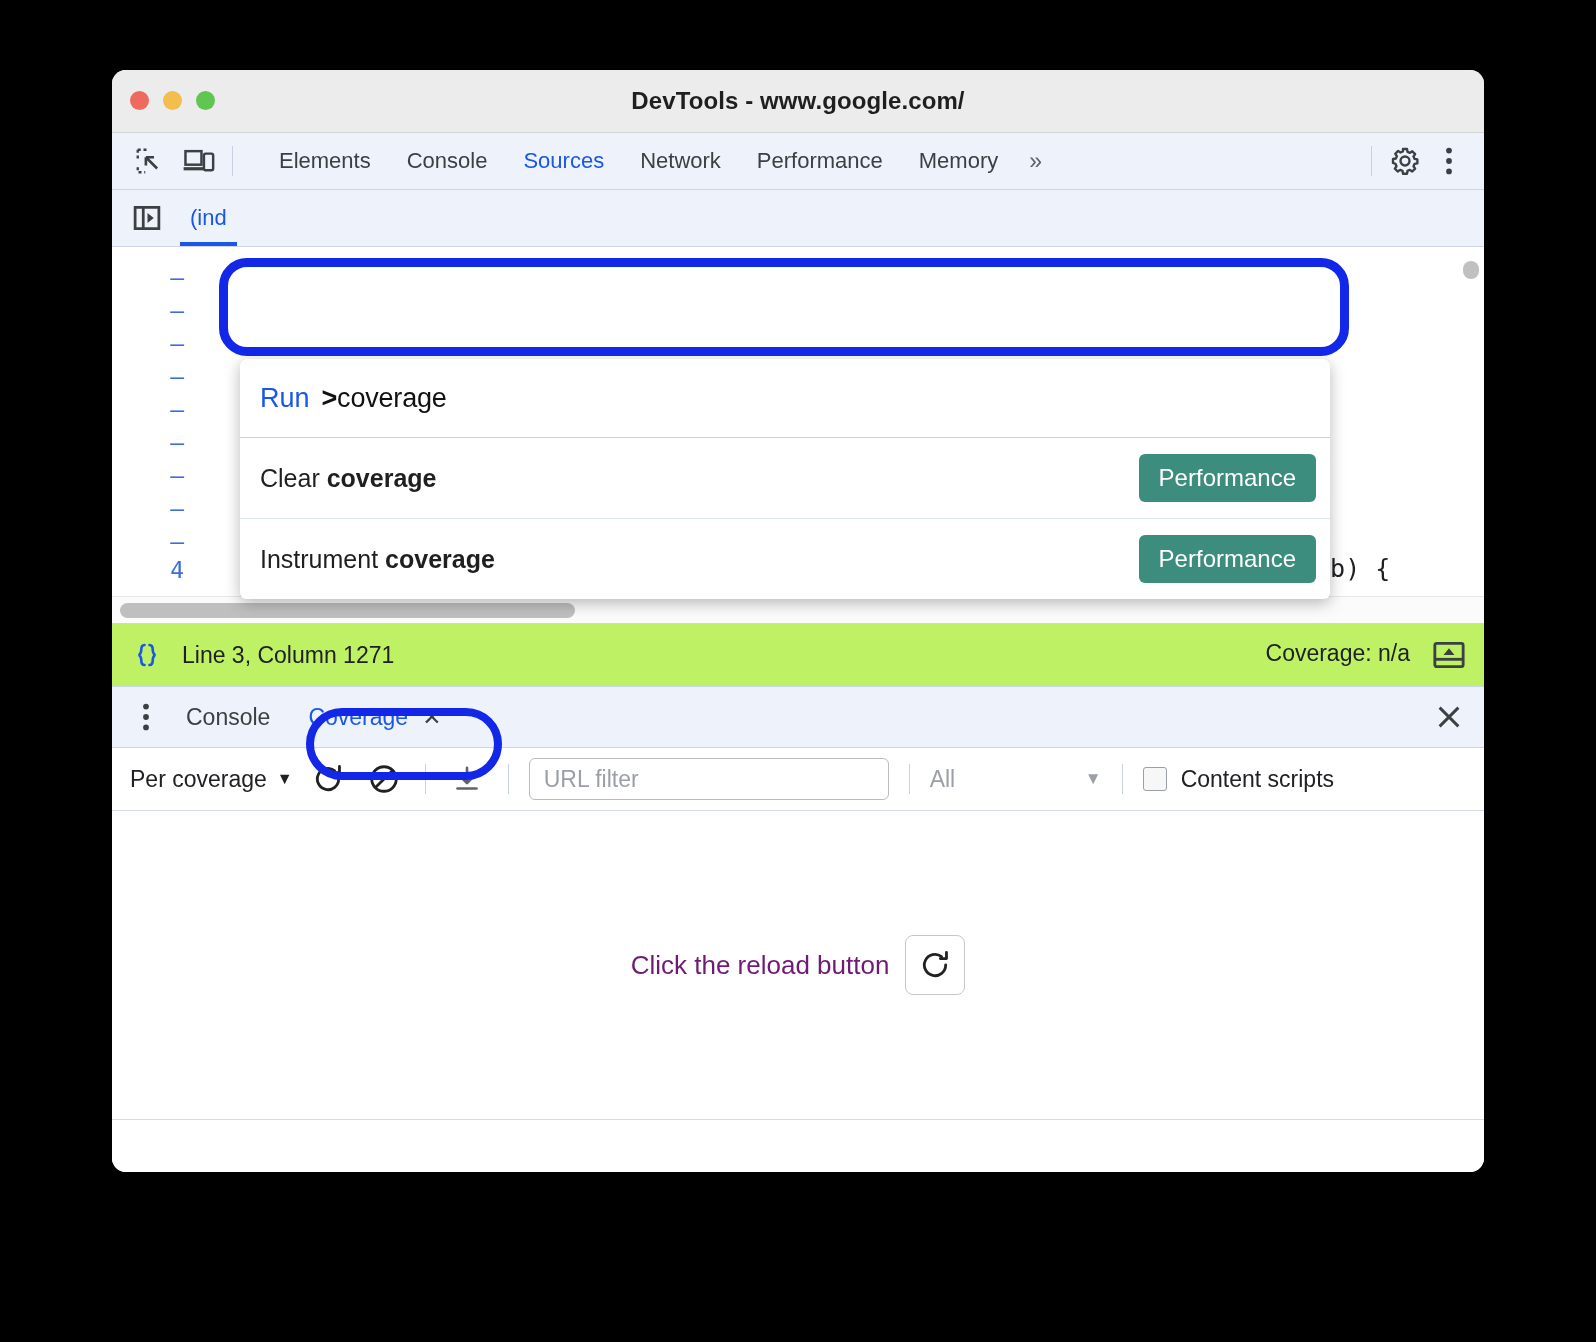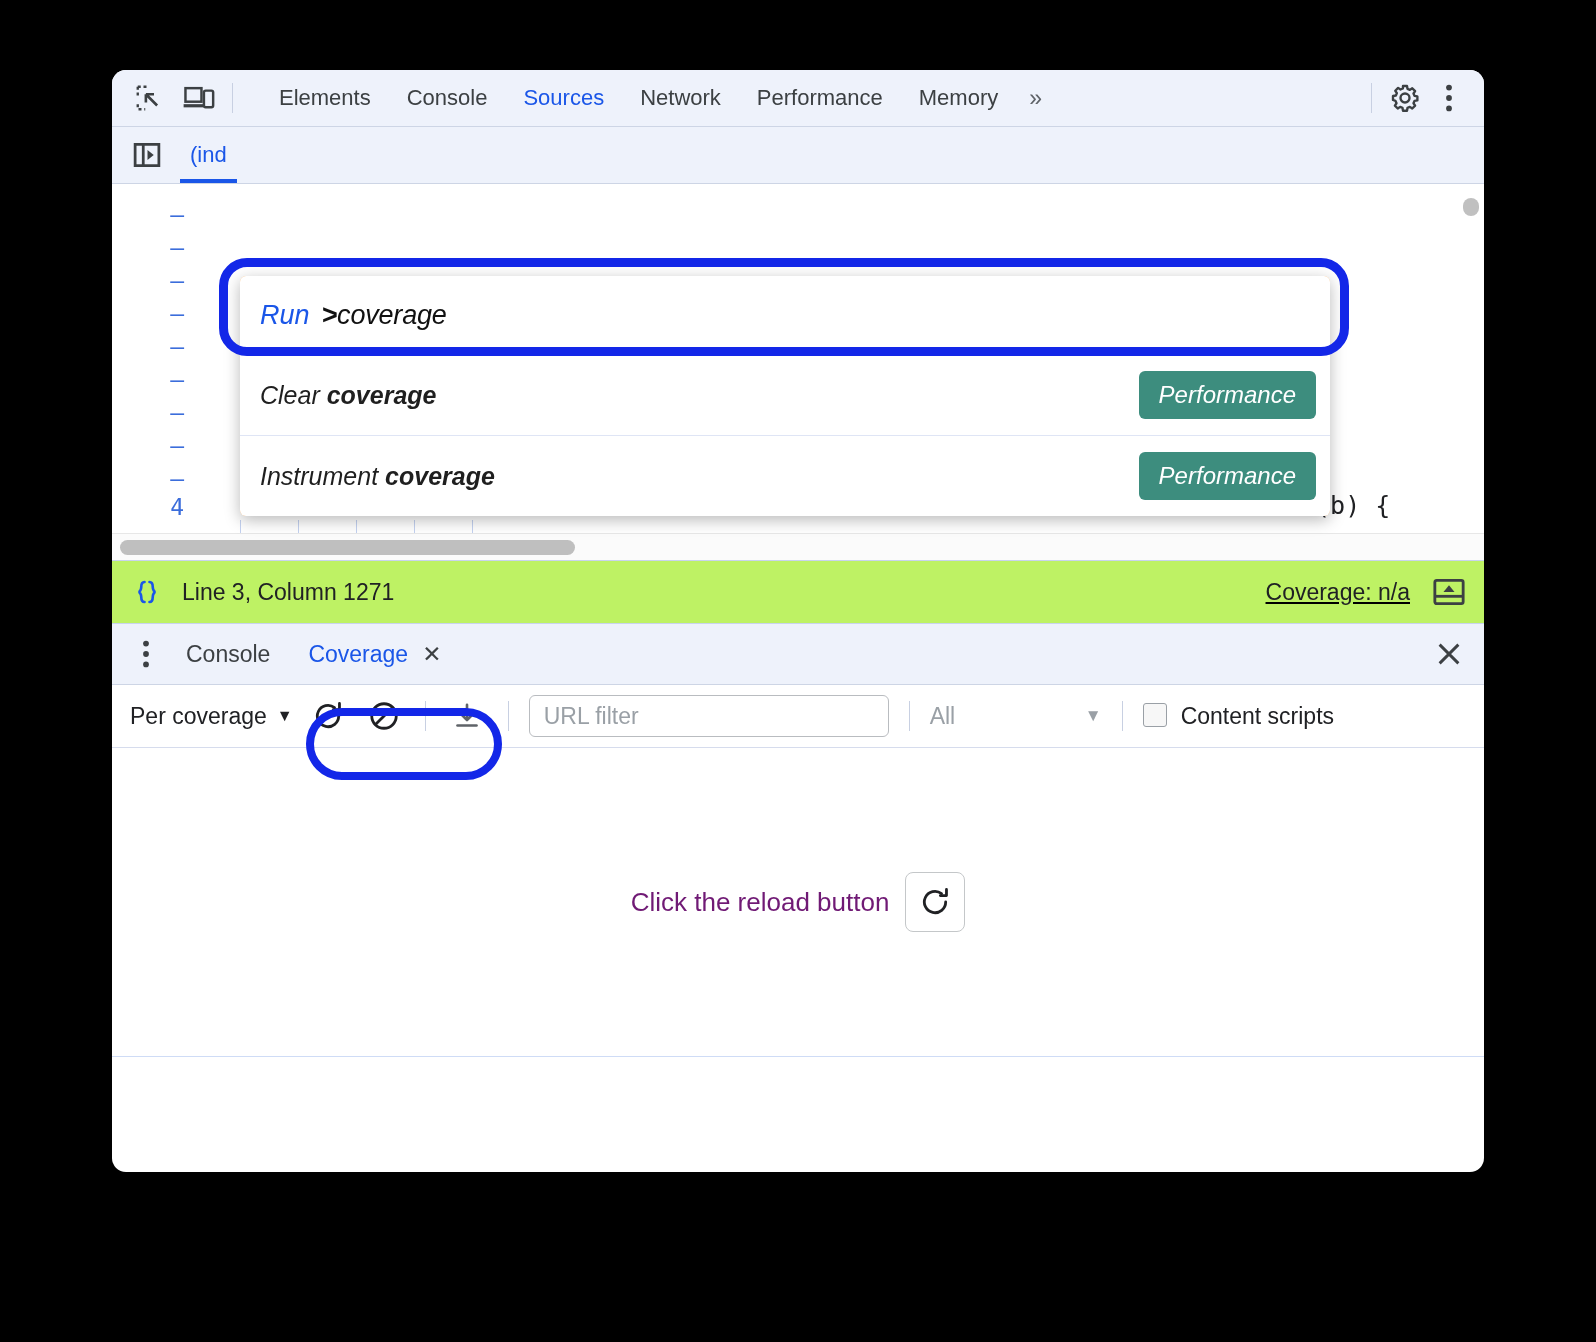--- a/index.html
+++ b/index.html
@@ -192,28 +192,27 @@
     width: 455px;
     height: 15px;
     border-radius: 8px;
     background: #bfbfbf;
   }
 
   
   .palette {
     position: absolute;
     left: 128px;
-    top: 92px;
+    top: 112px;
     width: 1090px;
     background: #fdba74;
     border-radius: 6px;
     box-shadow: 0 4px 16px rgba(0,0,0,0.28);
     overflow: hidden;
     z-index: 20;
-    font-style: italic;
   }
   .palette-prompt {
     height: 78px;
     display: flex;
     align-items: center;
     padding-left: 20px;
     font-size: 27px;
     border-bottom: 1px solid #d0d0d0;
     background: #ffffff;
   }
@@ -263,21 +262,21 @@
     height: 62px;
     background: #bef264;
     border-top: 1px solid #c9d4ee;
     border-bottom: 1px solid #c9d4ee;
     display: flex;
     align-items: center;
     padding: 0 18px;
   }
   .status-left { display: flex; align-items: center; gap: 18px; }
   .status-pos { font-size: 23px; color: #202124; }
-  .status-right { margin-left: auto; display: flex; align-items: center; gap: 22px; text-decoration: underline; }
+  .status-right { margin-left: auto; display: flex; gap: 22px; }
   .status-cov { font-size: 23px; color: #202124; }
 
   
   .drawer-tabbar {
     position: relative;
     height: 60px;
     background: #eef2fb;
     border-bottom: 1px solid #cdd5e5;
     display: flex;
     align-items: center;
@@ -327,21 +326,21 @@
     background: #ffffff;
   }
   .type-select {
     display: flex;
     align-items: center;
     width: 172px;
     font-size: 23px;
     color: #9aa0a6;
   }
   .type-select .caret2 { margin-left: auto; color: #9aa0a6; font-size: 17px; }
-  .content-scripts { display: flex; align-items: flex-start; gap: 14px; font-size: 23px; color: #202124; }
+  .content-scripts { display: flex; align-items: center; gap: 14px; font-size: 23px; color: #202124; }
   .checkbox {
     width: 22px; height: 22px;
     border: 1.5px solid #9aa0a6;
     border-radius: 3px;
     background: #f7f7f7;
   }
 
   .cov-empty {
     position: relative;
     height: 308px;
@@ -371,20 +370,28 @@
     border-top: 1px solid #cfdcf6;
   }
   svg { display: block; }
 </style>
 </head>
 <body>
 
 <div id="root">
   <div class="window">
 
+    <div class="titlebar">
+      <div class="traffic">
+        <div class="dot red"></div>
+        <div class="dot yellow"></div>
+        <div class="dot green"></div>
+      </div>
+      <div class="title-text">DevTools - www.google.com/</div>
+    </div>
 
     <div class="dt-tabbar">
       <div class="tb-icon-group">
         <div class="tb-icon">
           <svg width="30" height="30" viewBox="0 0 24 24">
             <g fill="none" stroke="#3c4043" stroke-width="1.9" stroke-dasharray="2.4 2.2">
               <path d="M3 3 H12 M3 3 V12 M3 17 V21 H9"></path>
             </g>
             <path d="M9.5 9 L18.5 18 M9.5 9 L9.5 15.5 M9.5 9 L16 9" fill="none" stroke="#3c4043" stroke-width="2.1"></path>
           </svg>

